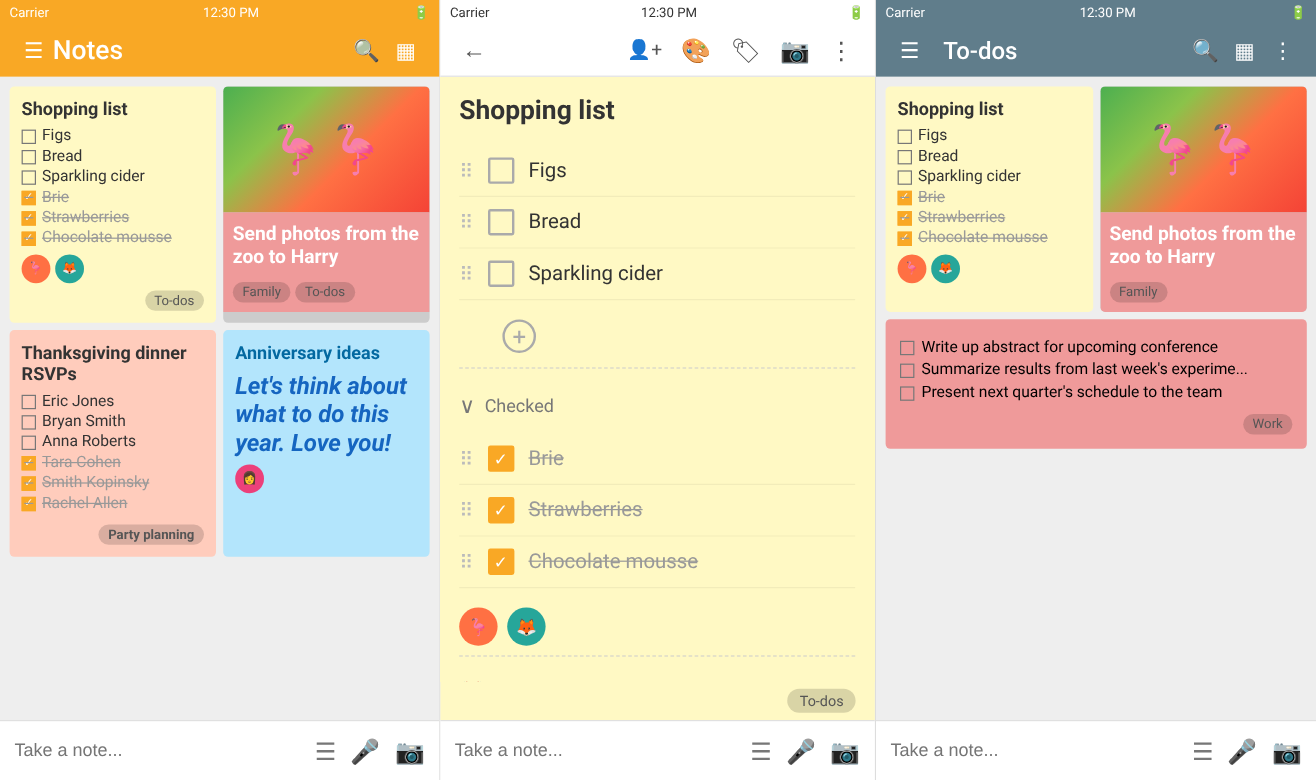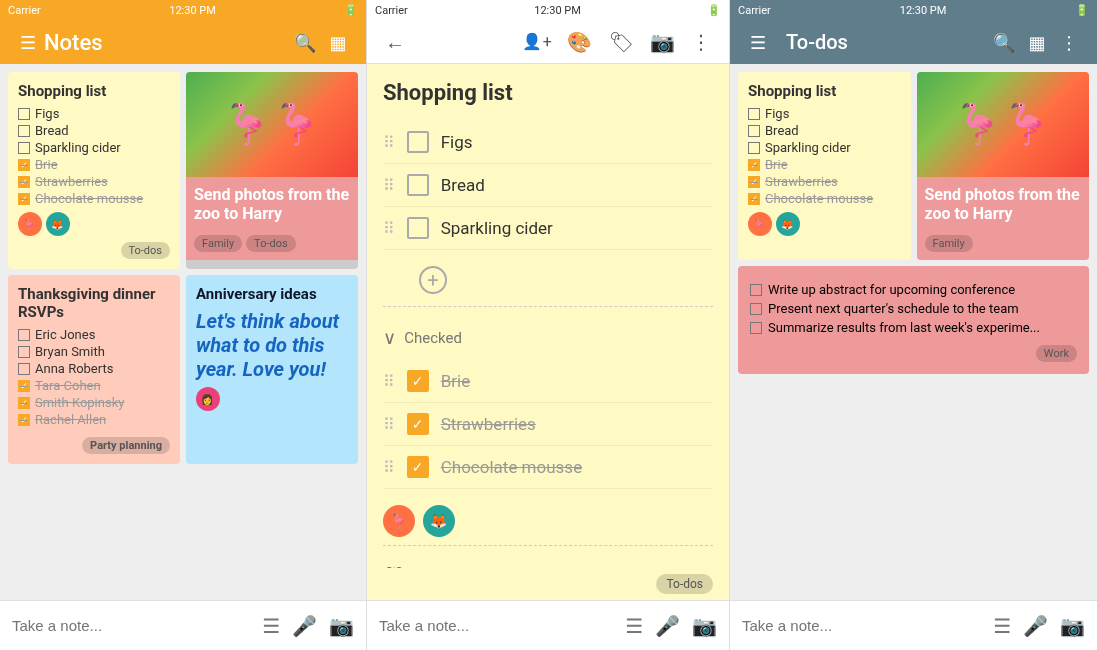--- a/index.html
+++ b/index.html
@@ -42,21 +42,21 @@
 
     .note-label { display: inline-block; background: rgba(0,0,0,0.15); color: #555; font-size: 11px; padding: 2px 8px; border-radius: 12px; margin-top: 6px; }
 
     .avatars { display: flex; gap: 4px; margin-top: 6px; }
     .avatar { width: 24px; height: 24px; border-radius: 50%; overflow: hidden; background: #ccc; display: flex; align-items: center; justify-content: center; font-size: 10px; color: white; }
     .avatar-orange { background: #FF7043; }
     .avatar-teal { background: #26A69A; }
     .avatar-pink { background: #EC407A; }
 
     .flamingo-img { width: 100%; height: 120px; background: linear-gradient(135deg, #4CAF50 0%, #8BC34A 30%, #FF7043 60%, #F44336 100%); display: flex; align-items: center; justify-content: center; font-size: 40px; }
-    .note-text-blue { color: #0f172a; }
+    .note-text-blue { color: #0369a1; }
 
     
     .bottom-bar { background: white; border-top: 1px solid #e0e0e0; height: 50px; display: flex; align-items: center; padding: 0 12px; gap: 12px; }
     .bottom-bar-input { flex: 1; font-size: 15px; color: #aaa; border: none; outline: none; background: transparent; }
     .bottom-icon { font-size: 20px; color: #777; cursor: pointer; }
 
     
     .mid-content { background: #FFF9C4; flex: 1; overflow-y: auto; padding: 16px; }
     .mid-title { font-size: 22px; font-weight: 700; color: #333; margin-bottom: 16px; }
 
@@ -357,25 +357,25 @@
         </div>
       </div>
 
       <div class="work-card note-full" style="margin-bottom:0;">
         <div class="work-card-item">
           <span class="checkbox-empty" style="flex-shrink:0;margin-top:2px;"></span>
           <span>Write up abstract for upcoming conference</span>
         </div>
         <div class="work-card-item">
           <span class="checkbox-empty" style="flex-shrink:0;margin-top:2px;"></span>
-          <span>Present next quarter's schedule to the team</span>
+          <span>Summarize results from last week's experime...</span>
         </div>
         <div class="work-card-item">
           <span class="checkbox-empty" style="flex-shrink:0;margin-top:2px;"></span>
-          <span>Summarize results from last week's experime...</span>
+          <span>Present next quarter's schedule to the team</span>
         </div>
         <div style="text-align:right;margin-top:4px;">
           <span class="note-label">Work</span>
         </div>
       </div>
     </div>
   </div>
 
   <div class="bottom-bar">
     <input class="bottom-bar-input" placeholder="Take a note..." style="">

